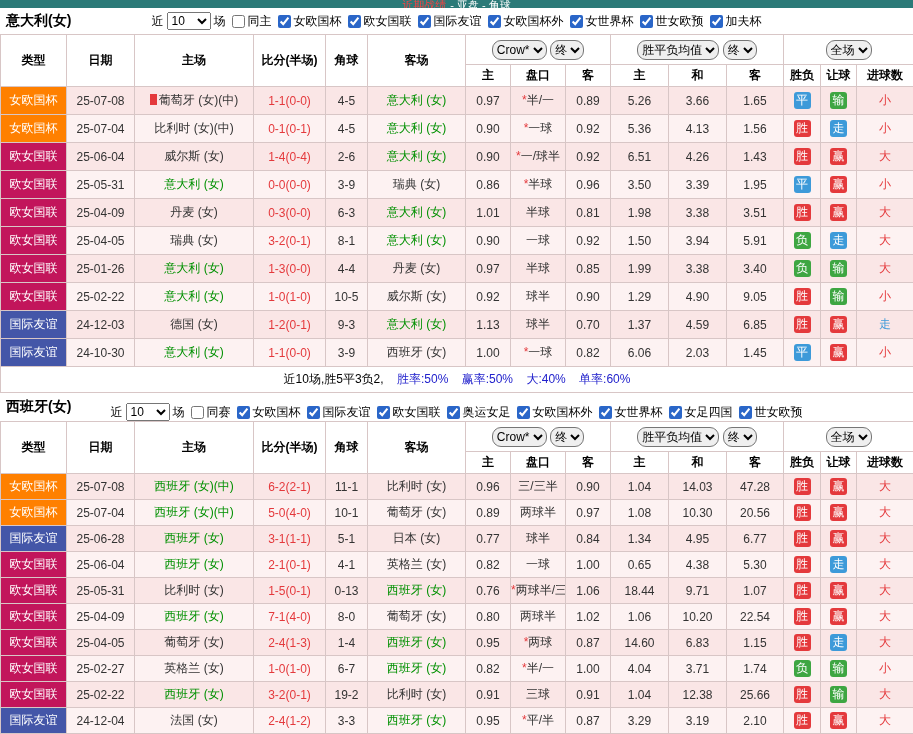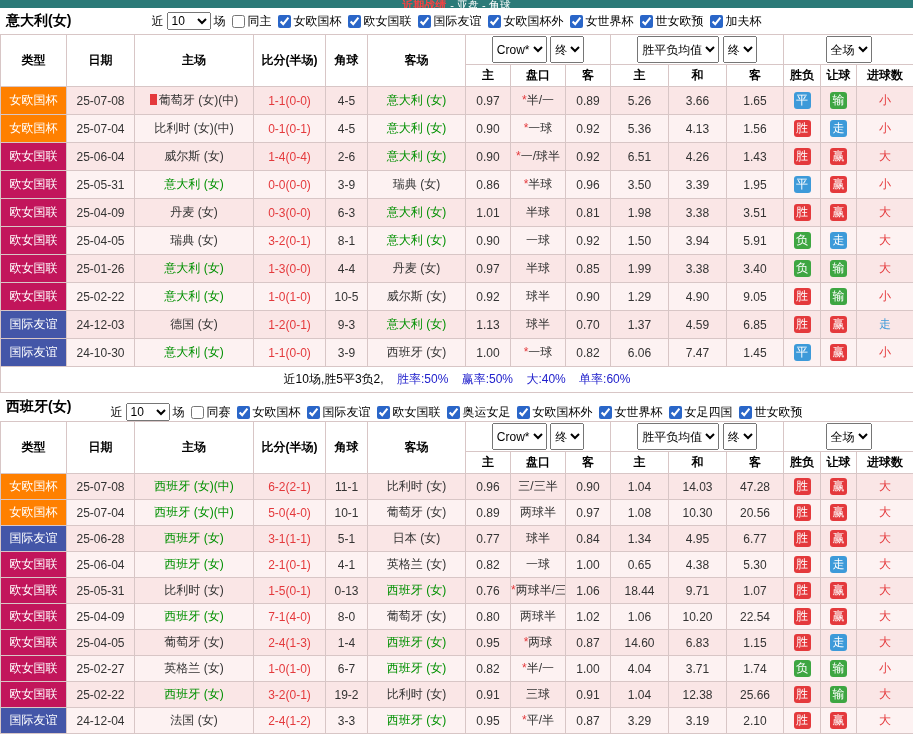--- a/index.html
+++ b/index.html
@@ -7,21 +7,21 @@
   body {
     width:913px; height:734px; overflow:hidden;
     font-family:"Liberation Sans","DejaVu Sans",sans-serif;
     font-size:12px; color:#333;
   }
   .topbar {
     height:8px; background:#2B7A78; overflow:hidden;
     display:flex; justify-content:center; gap:4px;
     font-size:11px; line-height:11px; color:#fff;
   }
-  .topbar .hl { color:#FF4040; font-weight:bold; }
+  .topbar .hl { color:#FF4040; font-weight:normal; }
   .section-head {
     position:relative; height:26px;
     display:flex; align-items:center; justify-content:center;
   }
   .sec-spain .section-head { margin-top:0; height:28px;align-items:flex-end; }
   .team-title {
     position:absolute; left:6px; top:50%; transform:translateY(-50%);
     font-size:14px; font-weight:bold; color:#000;
   }
   .filters { display:flex; align-items:center; }
@@ -29,21 +29,21 @@
   .near-select { width:44px; height:18px; font-size:12px; margin:0 2px; }
   .filter { display:flex; align-items:center; margin-left:5px; cursor:default; }
   .filter input { width:13px; height:13px; margin-right:2px; accent-color:#2A66C8; }
   table.stats { border-collapse:collapse; table-layout:fixed; width:913px; font-size:12px; }
   table.stats th, table.stats td {
     border:1px solid #D8C6C6; text-align:center; padding:0;
     overflow:hidden; white-space:nowrap;
   }
   .hrow1 th { height:30px; font-weight:bold; background:#fff; color:#000; }
   .hrow2 th { height:22px; font-weight:bold; background:#fff; color:#000; }
-  .group-th select { font-size:12px; height:27px; max-width:92px; }
+  .group-th select { font-size:12px; height:20px; max-width:92px;border-radius:9px; }
   .data-row td { height:28px; }
   .sec-spain .data-row td { height:26px; }
   .odd  td { background:#FAE6E6; }
   .even td { background:#FDF2F2; }
   .type-cell { color:#fff; }
   .score-cell { color:#E4393C; }
   .team-cell span.tname { color:#333; }
   .team-cell.hl span.tname { color:#009000; }
   .mark { display:inline-block; width:7px; height:11px; background:#E4393C; margin-right:2px; vertical-align:-1px; }
   .star { color:#E4393C; }
@@ -314,21 +314,21 @@
           <td class="type-cell" style="background: rgb(68, 86, 168);">国际友谊</td>
           <td class="date-cell">24-10-30</td>
           <td class="team-cell hl"><span class="tname">意大利 (女)</span></td>
           <td class="score-cell">1-1(0-0)</td>
           <td class="corner-cell">3-9</td>
           <td class="team-cell"><span class="tname">西班牙 (女)</span></td>
           <td class="odds-cell">1.00</td>
           <td class="pankou-cell"><span class="star">*</span>一球</td>
           <td class="odds-cell">0.82</td>
           <td class="odds-cell">6.06</td>
-          <td class="odds-cell">7.47</td>
+          <td class="odds-cell">2.03</td>
           <td class="odds-cell">1.45</td>
           <td class="pill-cell"><span class="pill" style="background: rgb(61, 154, 217);">平</span></td>
           <td class="pill-cell"><span class="pill" style="background: rgb(228, 57, 60);">赢</span></td>
           <td class="goal-cell" style="color: rgb(228, 57, 60);">小</td>
         </tr>
       </tbody>
     <tfoot>
       <tr class="summary-row">
         <td colspan="15">
           <span>近10场,胜5平3负2,</span>

